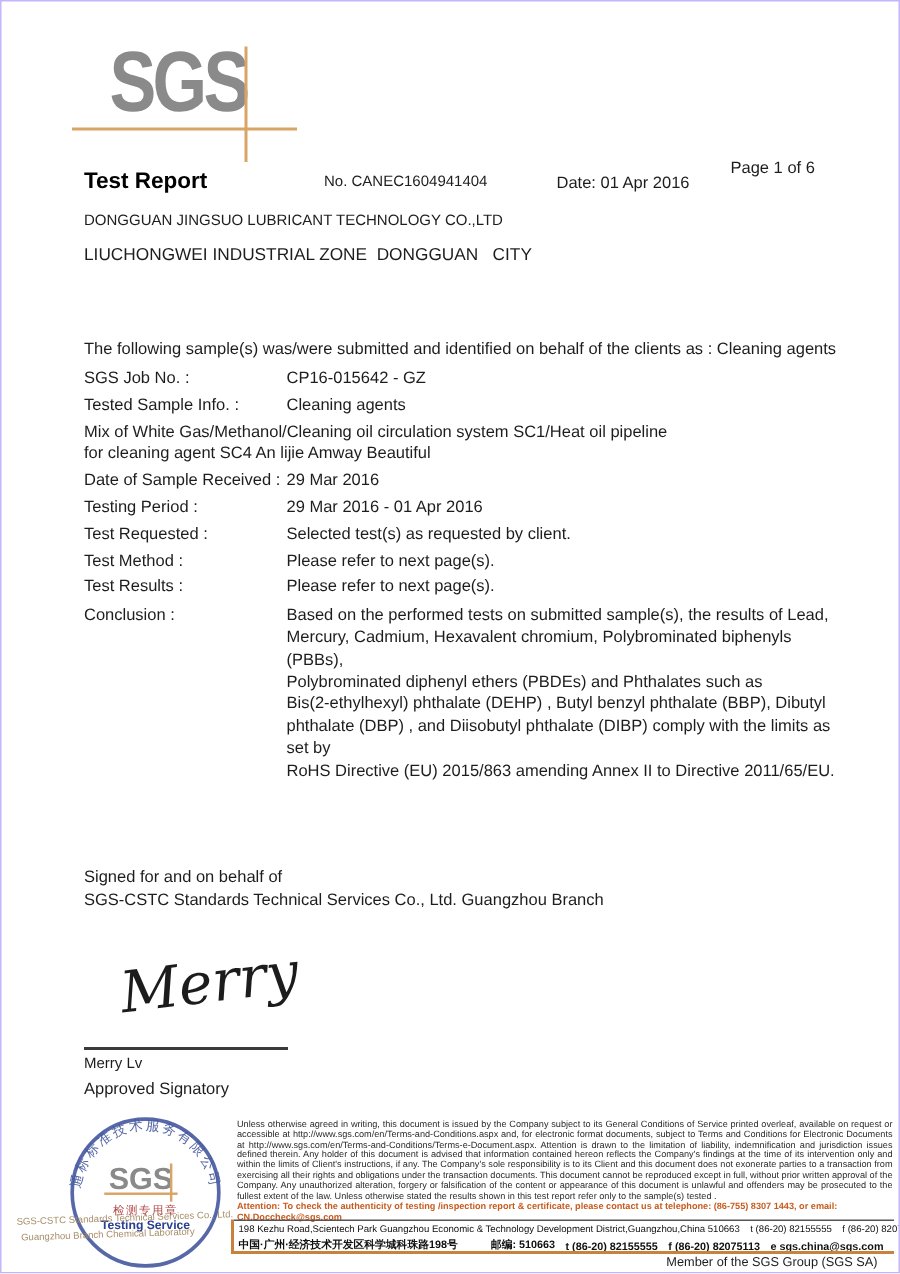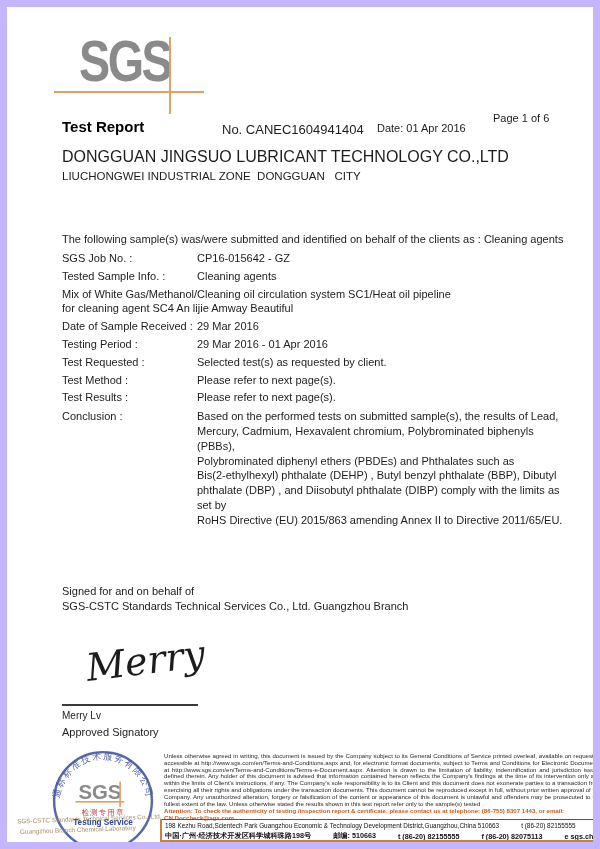--- a/index.html
+++ b/index.html
@@ -1,35 +1,35 @@
 <!DOCTYPE html>
 <html><head>
 <meta charset="utf-8">
 <title>Test Report</title>
 <style>
   html,body{margin:0;padding:0;background:#ffffff;}
   .page{
     position:relative;width:600px;height:849px;background:#fff;
-    border:7px solid #c4b5fd;box-sizing:border-box;overflow:hidden;
+    border:1px solid #c4b5fd;box-sizing:border-box;overflow:hidden;
     font-family:"Liberation Sans", sans-serif;color:#1d1d1d;
   }
   .abs{position:absolute;}
   
   .logo-letters{
     left:72px;top:26px;font-size:57px;font-weight:bold;color:#8a8a8a;
     letter-spacing:-3px;transform:scaleX(.82);transform-origin:left top;line-height:1;
   }
   .logo-hline{left:47px;top:84px;width:150px;height:2px;background:#d9a567;}
   .logo-vline{left:162px;top:30px;width:2px;height:77px;background:#d9a567;}
   .doc-type{left:55px;top:111px;font-size:15px;font-weight:bold;color:#000;}
-  .report-no{left:215px;top:115px;font-size:13px;}
+  .report-no{left:215px;top:115px;font-size:10px;}
   .report-date{left:370px;top:115px;font-size:11px;}
   .page-no{left:486px;top:105px;font-size:11px;}
   
-  .client-name{left:55px;top:141px;font-size:16px;white-space:pre;}
+  .client-name{left:55px;top:141px;font-size:10px;white-space:pre;}
   .client-addr{left:55px;top:163px;font-size:11.5px;white-space:pre;}
   .intro{left:55px;top:226px;font-size:11px;}
   
   .fields{left:55px;top:244px;width:507px;font-size:11px;}
   .frow{display:flex;margin-bottom:3px;line-height:14.8px;}
   .flabel{width:135px;flex-shrink:0;}
   .fvalue{flex:1;white-space:pre-line;}
   .frow.conclusion{margin-top:4px;}
   
   .signed-block{left:55px;top:577px;font-size:11px;line-height:14.5px;}
@@ -39,21 +39,21 @@
   .sig-title{left:55px;top:719px;font-size:11px;}
   
   .stamp-svg{left:40px;top:741px;}
   .letterhead1{left:10px;top:808px;font-size:6.4px;color:rgba(163,137,98,.95);white-space:nowrap;transform:rotate(-2deg);}
   .letterhead2{left:13px;top:819px;font-size:6.4px;color:rgba(163,137,98,.95);white-space:nowrap;transform:rotate(-2deg);}
   .legal-block{left:157px;top:746px;width:437px;}
   .legal{margin:0;font-size:6.1px;line-height:6.8px;text-align:justify;color:#2a2a2a;}
   .attention{margin:1px 0 0 0;font-size:6.1px;line-height:6.9px;font-weight:bold;color:#c65c1f;}
   .addr-block{left:155px;top:812px;width:440px;}
   .addr-topline{width:100%;height:0;border-top:1px solid #555;}
-  .addr-row{display:flex;align-items:flex-end;font-size:6.4px;color:#111;padding:1.5px 0 1px 3px;white-space:nowrap;gap:15px;}
+  .addr-row{display:flex;align-items:flex-end;font-size:6.4px;color:#111;padding:1.5px 0 1px 3px;white-space:nowrap;}
   .addr-row .grow{flex:1;}
   .addr-row span{margin-right:7px;}
   .addr-row.cn{font-size:7.2px;font-weight:bold;}
   .addr-vline{position:absolute;left:-2px;top:0;width:2px;height:21px;background:#c8823c;}
   .addr-botline{position:absolute;left:-2px;top:21px;width:442px;height:2px;background:#c8823c;}
   .member{right:14px;top:835px;font-size:8.5px;color:#1d1d1d;}
 </style>
 </head>
 <body>
 

